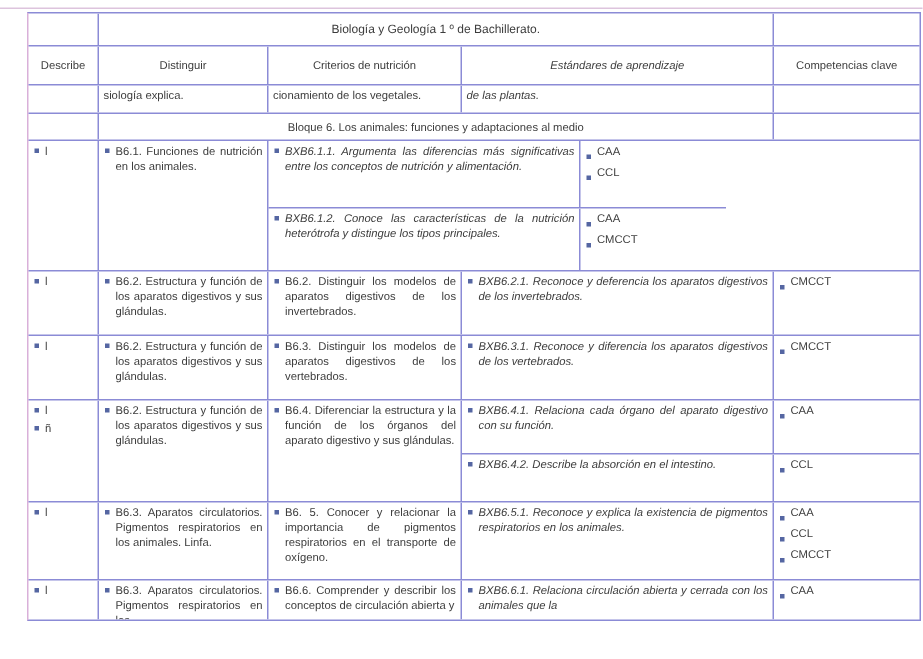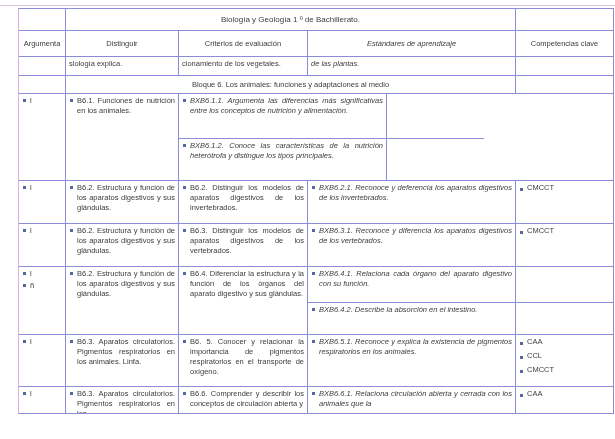--- a/index.html
+++ b/index.html
@@ -21,46 +21,46 @@
   .c.last { border-right:none; }
   .w-obj  { width:47px;  flex:none; }
   .w-cont { width:113px; flex:none; }
   .w-crit { width:129px; flex:none; }
   .w-est  { width:208px; flex:none;font-style:italic; }
   .w-comp { width:97px;  flex:none; }
   .w-mid  { width:450px; flex:none; }
   .center { display:flex; align-items:center; justify-content:center; text-align:left; padding:0 2px; }
   .title-text { font-size:8px; }
   .sub-col { display:flex; flex-direction:column; width:305px; flex:none; }
-  .sub { display:flex; border-bottom:1px solid #8b8bd6; overflow:hidden;flex-direction:column; }
+  .sub { display:flex; border-bottom:1px solid #8b8bd6; overflow:hidden; }
   .sub.sub-last { border-bottom:none; flex:1; }
   .sub .c { height:100%; }
   .li { display:flex; align-items:flex-start; margin-bottom:2px; }
   .bullet { width:3px; height:3px; background:#5566a2; margin:3px 4px 0 1px; flex:none; }
   .li-text { flex:1; text-align:justify; }
-  .cli { display:flex; align-items:center; margin-bottom:4px; }
+  .cli { display:flex; align-items:flex-end; margin-bottom:4px; }
   .carry { padding-top:2px; }
 </style>
 </head>
 <body>
 
 <div class="top-rule"></div>
 
 <div class="tbl">
 
   <div class="tr" style="height:22px">
     <div class="c w-obj"></div>
     <div class="c w-mid center title-text">Biología y Geología 1 º de Bachillerato.</div>
     <div class="c w-comp last"></div>
   </div>
 
   <div class="tr" style="height:26px">
-    <div class="c w-obj center">Argumenta</div>
+    <div class="c w-obj center">Describe</div>
     <div class="c w-cont center">Distinguir</div>
-    <div class="c w-crit center">Criterios de evaluación</div>
+    <div class="c w-crit center">Criterios de nutrición</div>
     <div class="c w-est center">Estándares de aprendizaje</div>
     <div class="c w-comp center last">Competencias clave</div>
   </div>
 
   <div class="tr" style="height:19px">
     <div class="c w-obj"></div>
     <div class="c w-cont carry">siología explica.</div>
     <div class="c w-crit carry">cionamiento de los vegetales.</div>
     <div class="c w-est carry">de las plantas.</div>
     <div class="c w-comp last"></div>

